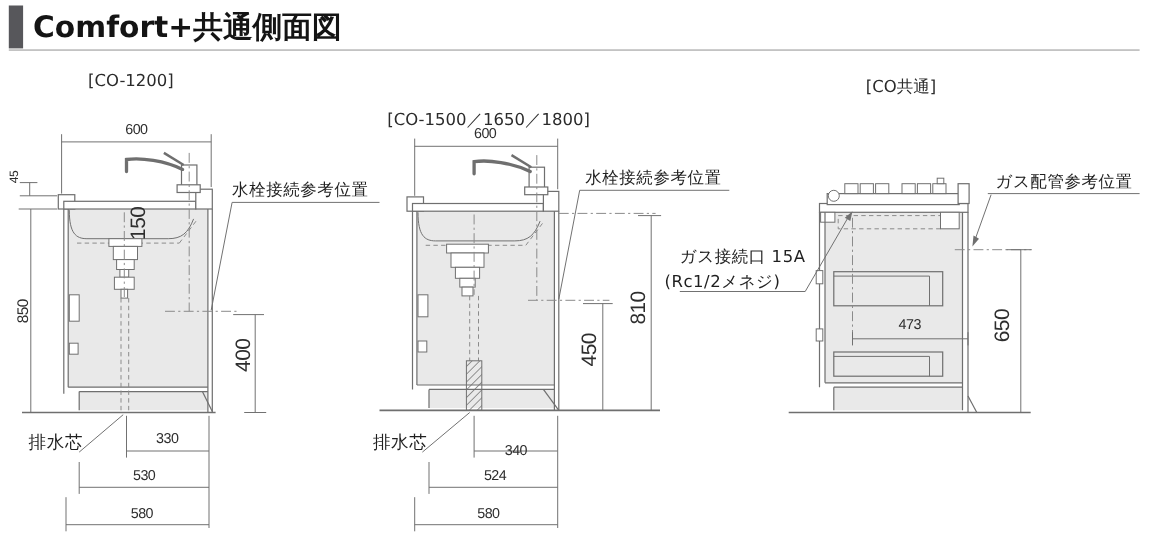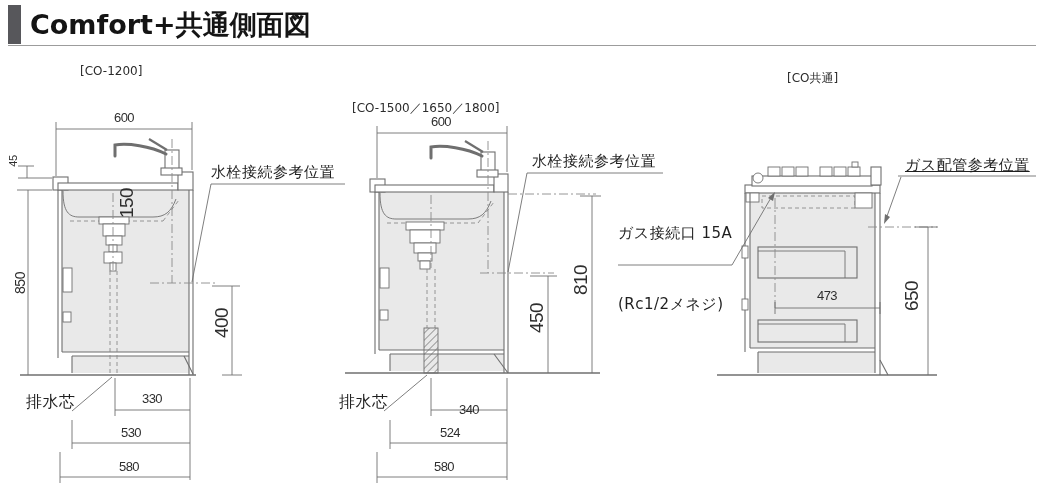--- a/index.html
+++ b/index.html
@@ -2,21 +2,21 @@
 <html><head>
 <meta charset="utf-8">
 <style>
   html,body{margin:0;padding:0;background:#fff;}
   .stage{position:relative;width:1036px;height:495px;background:#fff;overflow:hidden;
          font-family:"Liberation Sans","DejaVu Sans",sans-serif;color:#2b2b2b;}
   .hdr-bar{position:absolute;left:8px;top:5px;width:13px;height:39px;background:#57575b;}
   .hdr-title{position:absolute;left:30px;top:7px;font-size:27px;font-weight:bold;color:#141414;
              font-family:"DejaVu Sans","Liberation Sans",sans-serif;white-space:nowrap;}
   .hdr-rule{position:absolute;left:8px;top:45px;width:1033px;height:1px;background:#9c9c9c;}
-  .dtitle{position:absolute;font-size:12px;color:#2b2b2b;white-space:nowrap;
+  .dtitle{position:absolute;font-size:15px;color:#2b2b2b;white-space:nowrap;
           font-family:"DejaVu Sans","Liberation Sans",sans-serif;}
   .dim{position:absolute;font-size:13px;color:#2e2e2e;letter-spacing:-0.5px;white-space:nowrap;
        transform:translate(-50%,-50%);font-family:"Liberation Sans",sans-serif;}
   .dimv{position:absolute;font-size:19px;color:#2e2e2e;letter-spacing:-0.5px;white-space:nowrap;
         transform:translate(-50%,-50%) rotate(-90deg);font-family:"Liberation Sans",sans-serif;}
   .sm{font-size:14px;} .xs{font-size:11px;}
   .jlabel{position:absolute;font-size:15px;letter-spacing:0.5px;color:#1f1f1f;white-space:nowrap;
           font-family:"DejaVu Sans","Liberation Sans",sans-serif;}
   .jlabel.s{font-size:16px;}
   svg.art{position:absolute;left:0;top:0;}
@@ -201,16 +201,16 @@
   <div class="dimv" style="left:581px;top:280px;">810</div>
   <div class="dim" style="left:469px;top:409px;">340</div>
   <div class="dim" style="left:450px;top:432px;">524</div>
   <div class="dim" style="left:444px;top:466px;">580</div>
   <div class="jlabel" style="left:532px;top:152px;">水栓接続参考位置</div>
   <div class="jlabel s" style="left:339px;top:392px;">排水芯</div>
 
   <div class="dim" style="left:827px;top:295px;text-align:center;">473</div>
   <div class="dimv" style="left:912px;top:296px;">650</div>
   <div class="jlabel" style="left:618px;top:224px;">ガス接続口  15A</div>
-  <div class="jlabel" style="left:618px;top:247px;margin-top:48px;">(Rc1/2メネジ)</div>
-  <div class="jlabel" style="left:905px;top:156px;text-decoration:underline;">ガス配管参考位置</div>
+  <div class="jlabel" style="left:604px;top:247px;">(Rc1/2メネジ)</div>
+  <div class="jlabel" style="left:905px;top:156px;">ガス配管参考位置</div>
 
 </div>
 
 </body></html>

